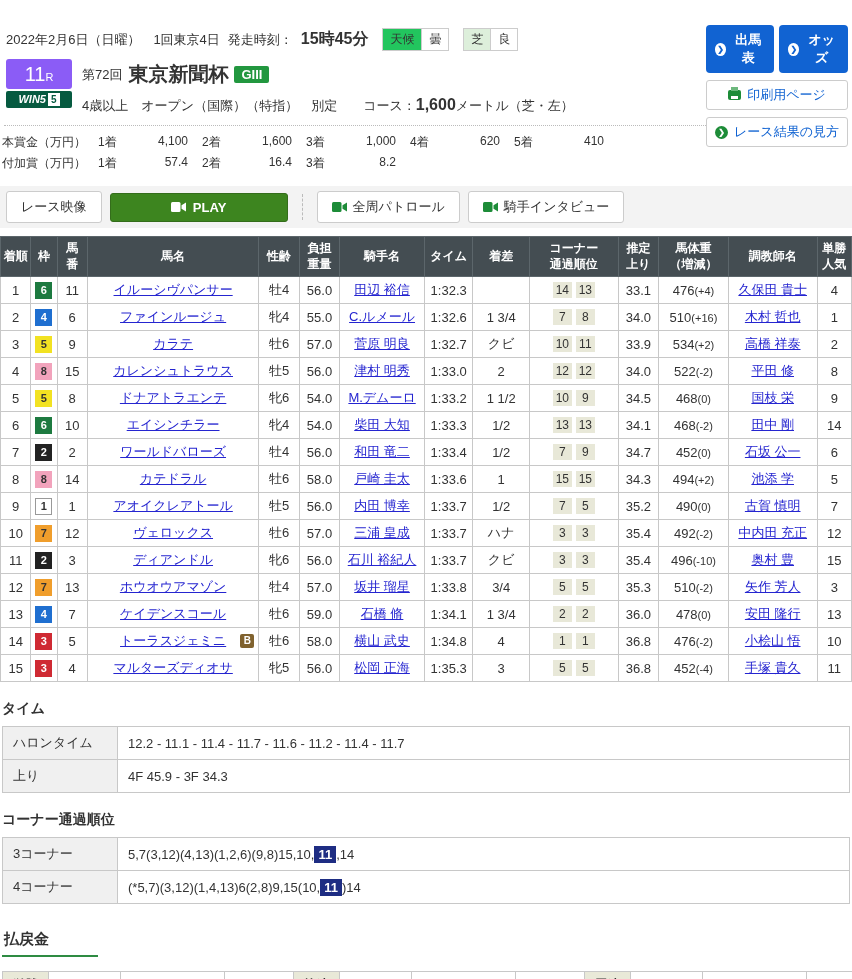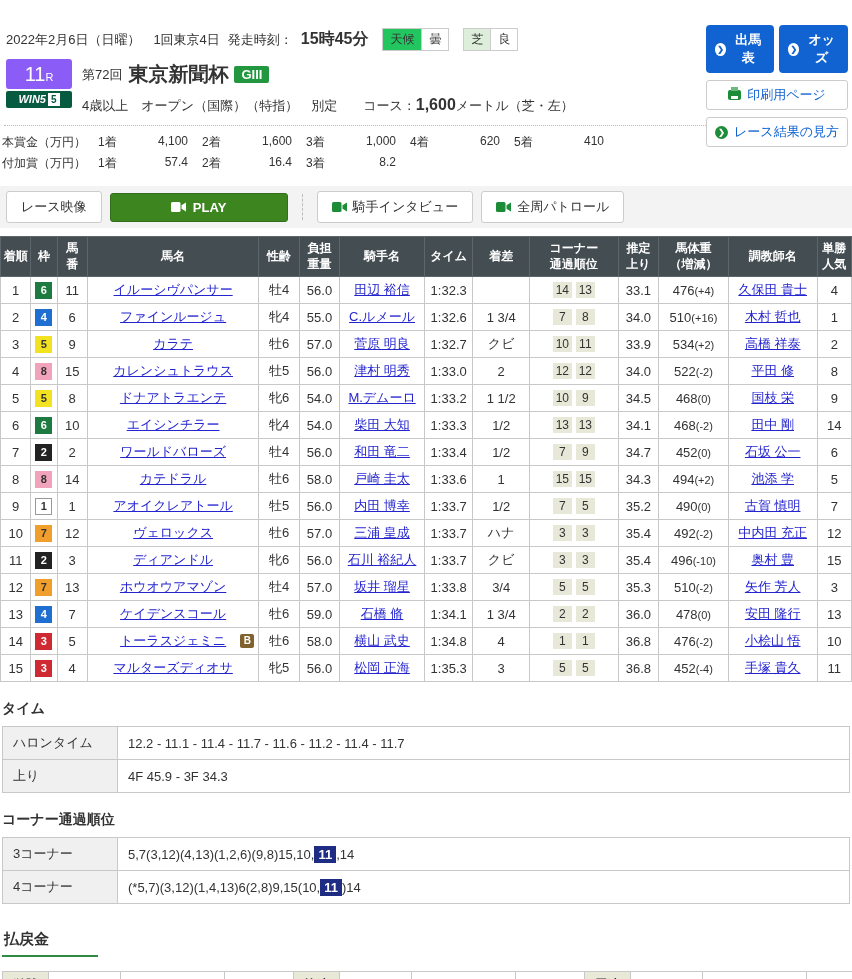--- a/index.html
+++ b/index.html
@@ -209,28 +209,28 @@
         <polygon points="10.5,3.2 15,0.5 15,9.5 10.5,6.8" fill="#fff"></polygon>
       </svg>
     <span>PLAY</span>
   </button>
   <span class="vdiv"></span>
   <button class="btn-video">
     <svg class="cam" width="15" height="10" viewBox="0 0 15 10">
         <rect x="0" y="0" width="9.5" height="10" rx="1.5" fill="#1d8c38"></rect>
         <polygon points="10.5,3.2 15,0.5 15,9.5 10.5,6.8" fill="#1d8c38"></polygon>
       </svg>
-    <span>騎手インタビュー</span>
+    <span>全周パトロール</span>
   </button>
   <button class="btn-video">
     <svg class="cam" width="15" height="10" viewBox="0 0 15 10">
         <rect x="0" y="0" width="9.5" height="10" rx="1.5" fill="#1d8c38"></rect>
         <polygon points="10.5,3.2 15,0.5 15,9.5 10.5,6.8" fill="#1d8c38"></polygon>
       </svg>
-    <span>全周パトロール</span>
+    <span>騎手インタビュー</span>
   </button>
 </div>
 
 <table class="results">
   <thead>
     <tr>
       <th class="c-pos">着順</th>
       <th class="c-waku">枠</th>
       <th class="c-num">馬
 番</th>

